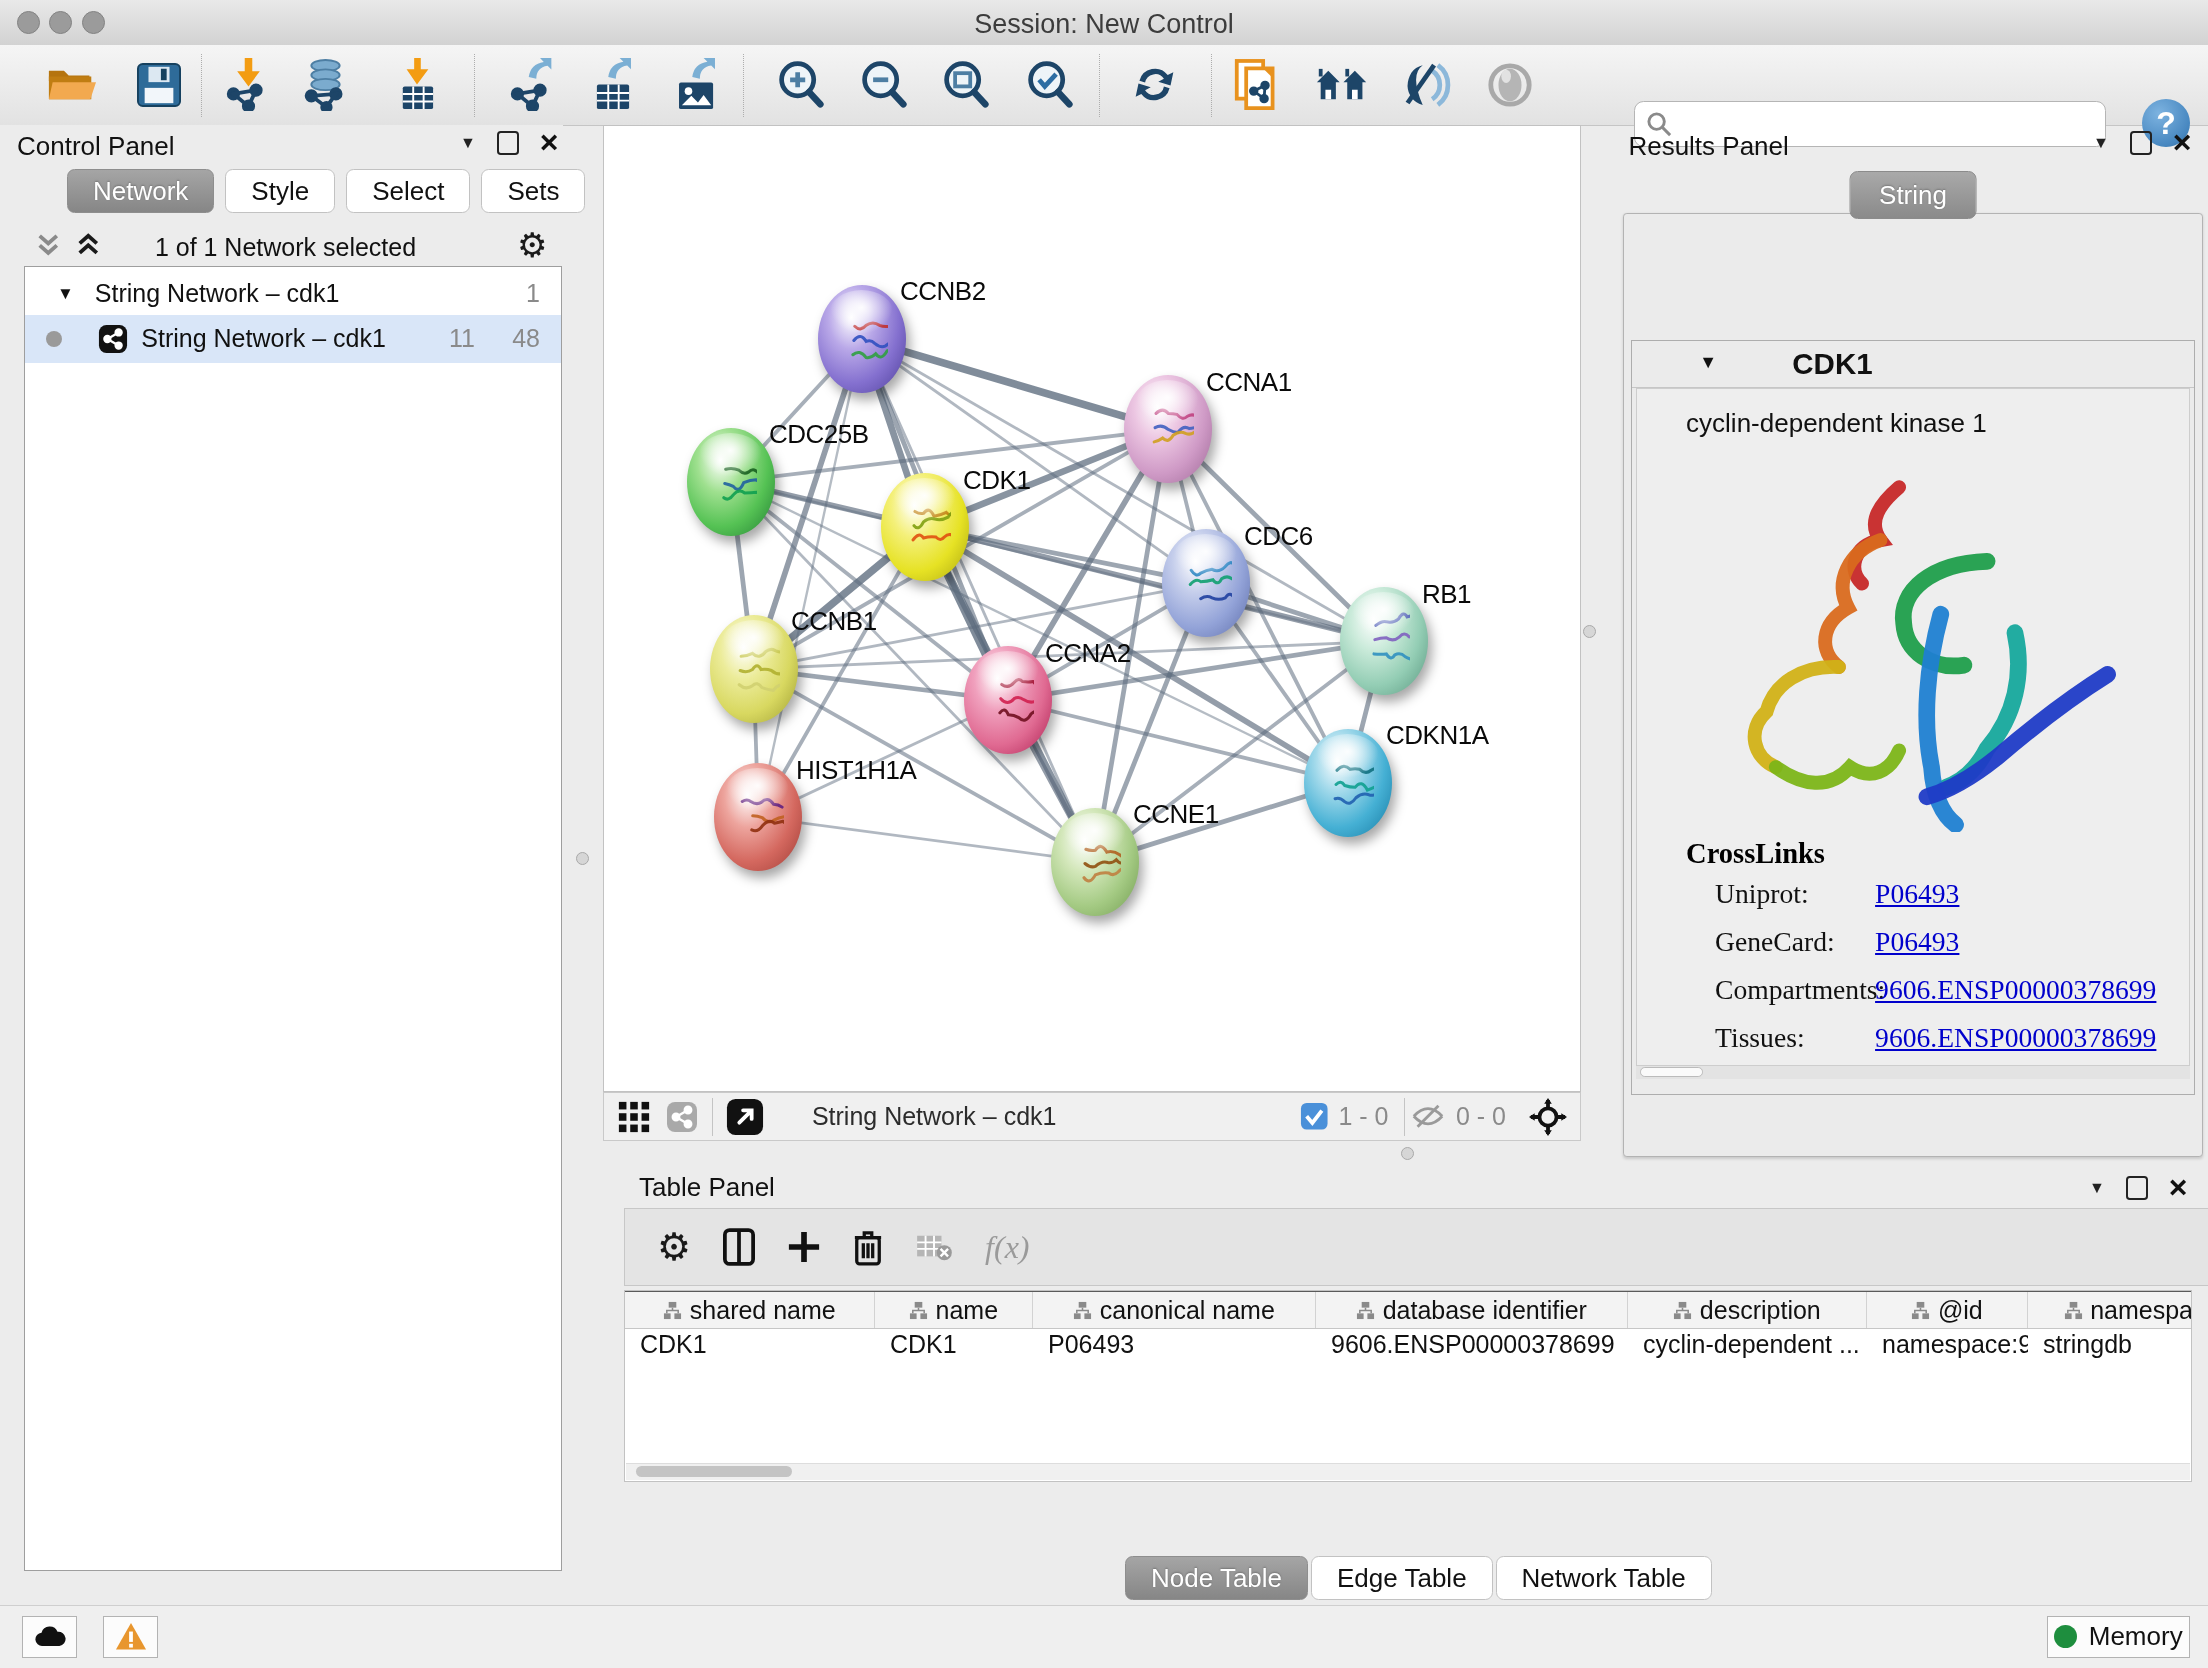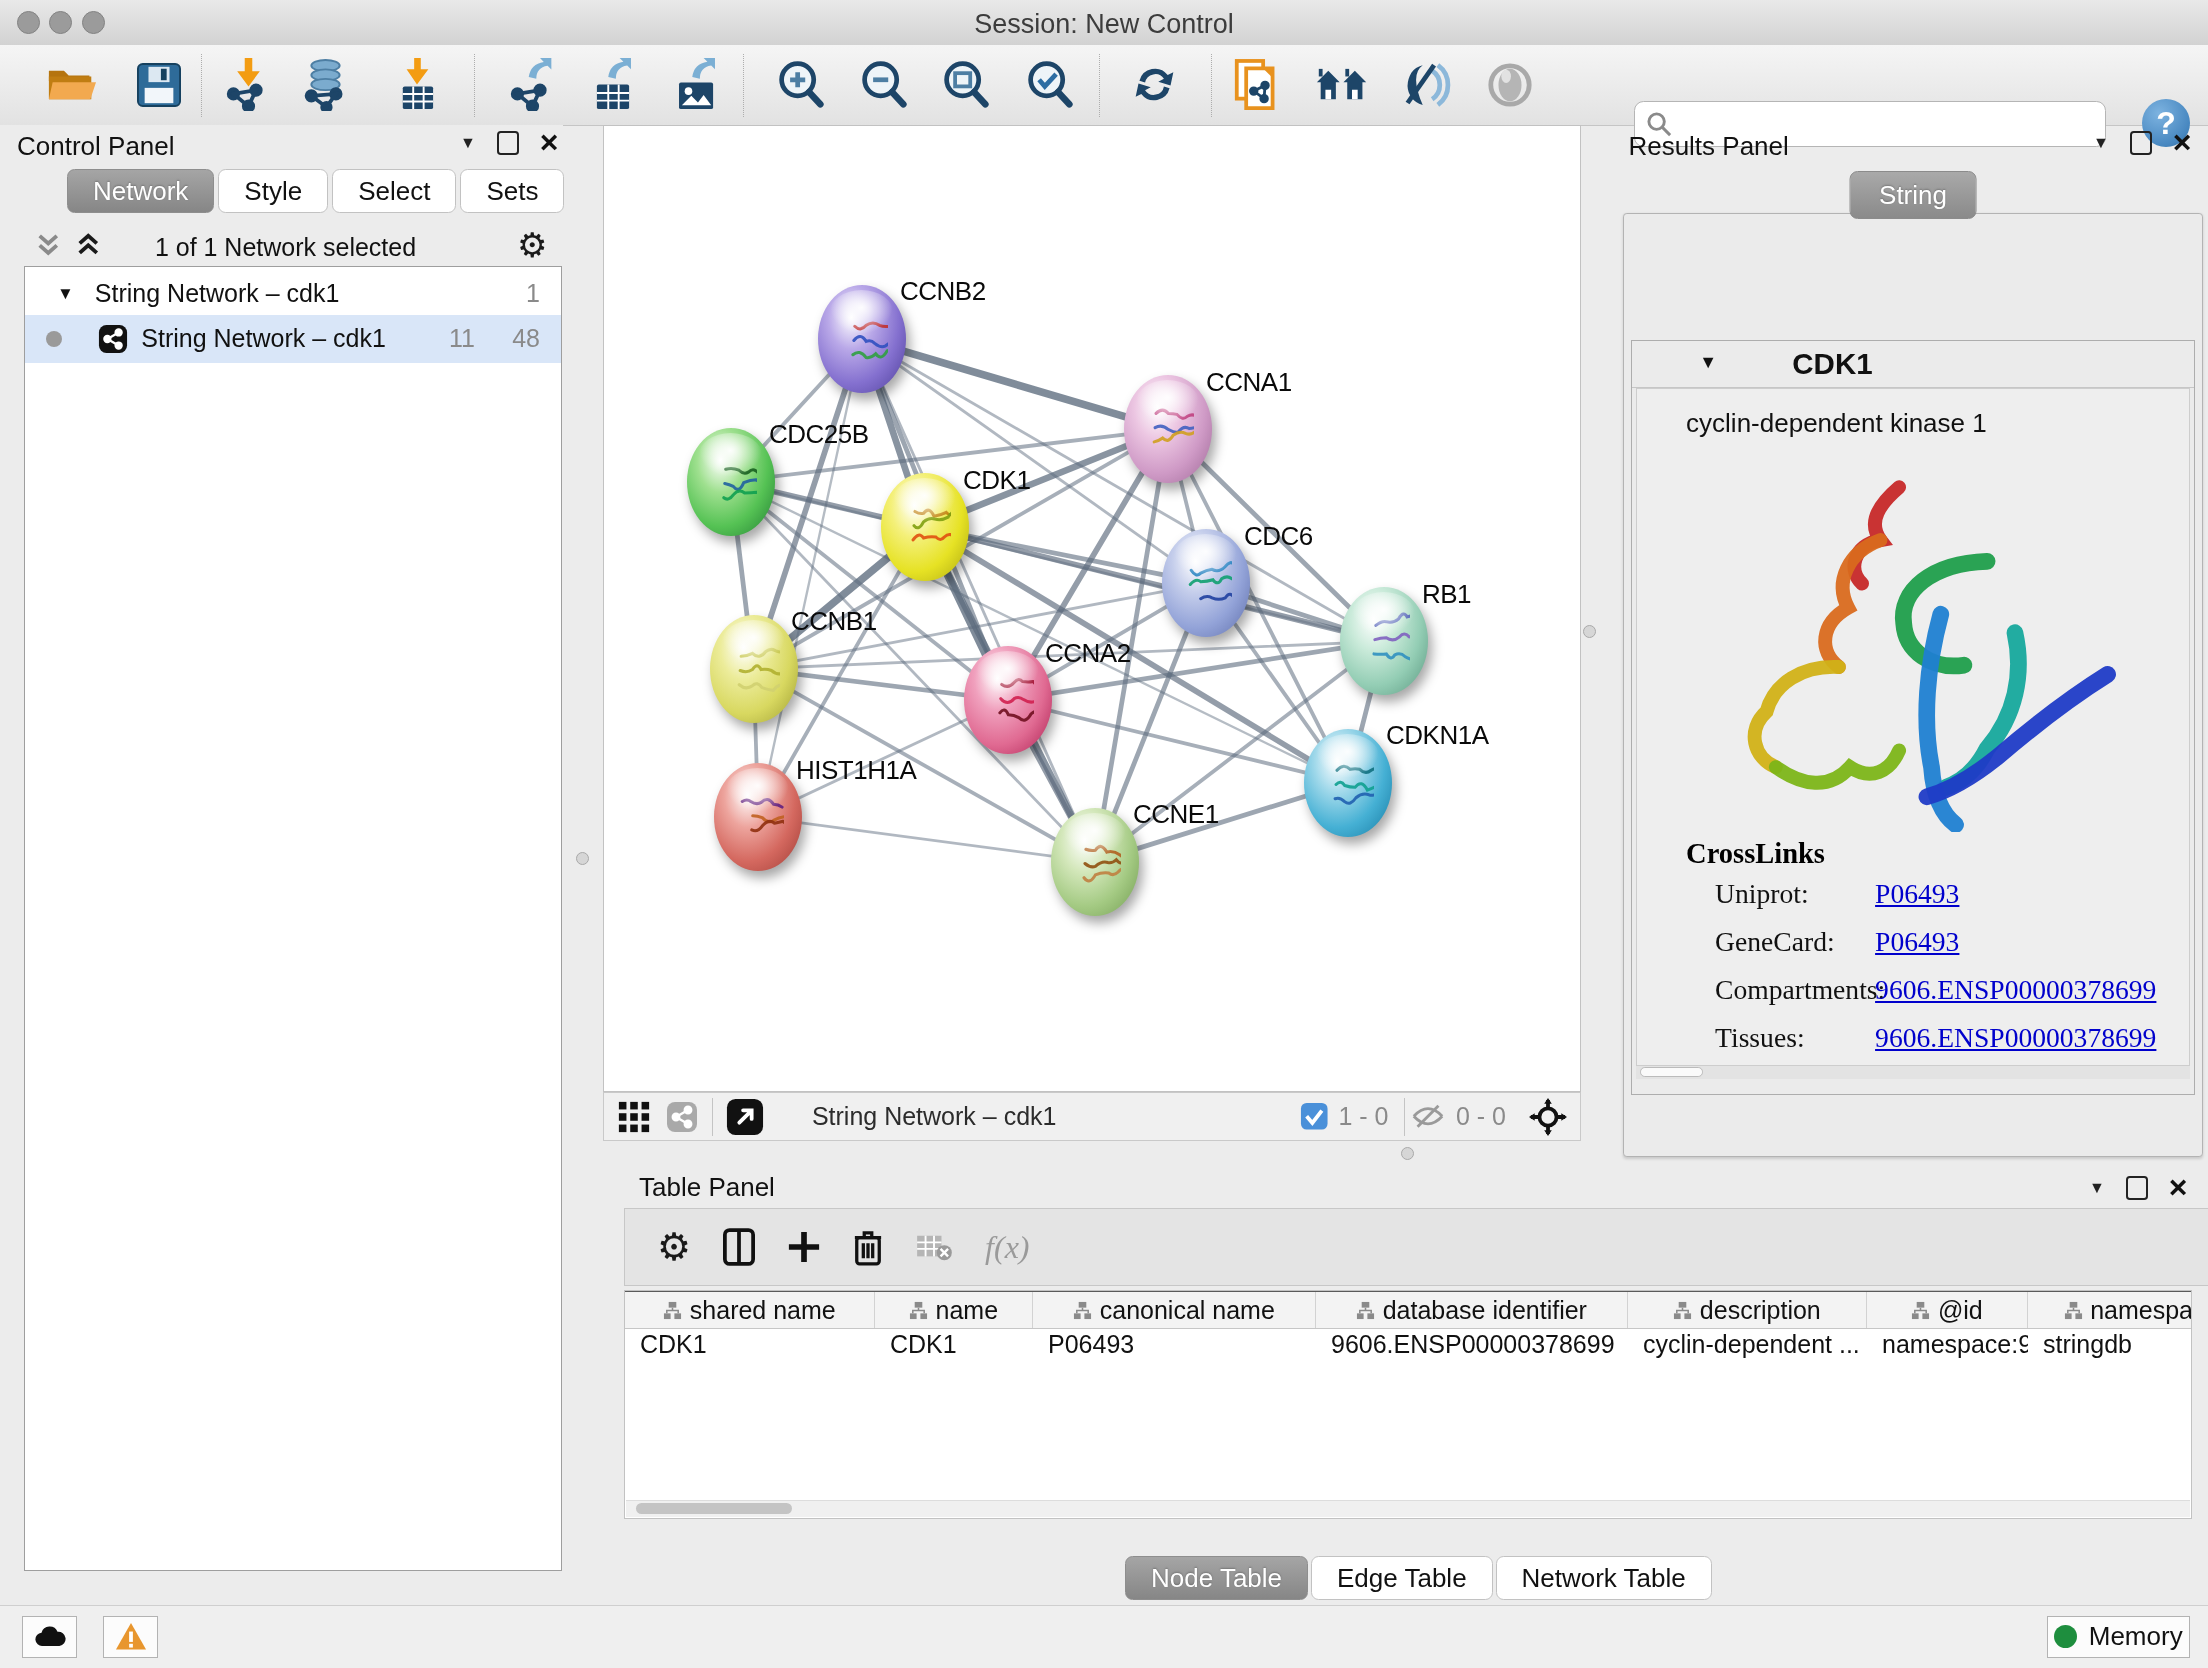--- a/index.html
+++ b/index.html
@@ -19,21 +19,21 @@
   
   .panel-title{font-size:26px;color:#111;}
   .ph-icons{position:absolute;top:5.7px;display:flex;align-items:center;gap:21px;}
   .tri{font-size:16px;color:#222;}
   .sq-icon{width:18px;height:20px;border:2.9px solid #222;border-radius:3.8px;}
   .x-icon{font-size:32px;font-weight:bold;color:#111;line-height:19px;}
   .tab{height:44px;border:1px solid #c2c2c2;background:#fff;border-radius:7.6px;display:flex;align-items:center;justify-content:center;font-size:26px;padding:0 25px;box-sizing:border-box;}
   .tab.selected{background:linear-gradient(#a5a5a5,#868686);color:#fff;border-color:#8e8e8e;text-shadow:0 -1px 1.9px rgba(0,0,0,.25);}
   
   .control-panel{position:absolute;left:0;top:125px;width:563px;height:1481px;background:#ececec;}
-  .cp-tabs{position:absolute;left:67px;top:44px;display:flex;gap:4px;}
+  .cp-tabs{position:absolute;left:67px;top:44px;display:flex;gap:11px;}
   .cp-toolrow{position:absolute;left:0;top:101px;width:100%;height:40px;}
   .cp-status{position:absolute;left:86px;top:6.7px;width:399px;text-align:center;font-size:25px;color:#111;}
   .gear{font-family:"DejaVu Sans",sans-serif;font-size:34px;color:#1a1a1a;line-height:34px;}
   .netlist{position:absolute;left:24px;top:141px;width:538px;height:1305px;background:#fff;border:1px solid #9e9e9e;box-sizing:border-box;}
   .netrow{position:relative;width:100%;height:42px;display:flex;align-items:center;font-size:25px;}
   .netrow.child{height:48px;background:#d9e6f8;}
   .rownum{position:absolute;font-size:25px;color:#8a8a8a;}
   
   .canvas{position:absolute;left:603px;top:125px;width:978px;height:967px;background:#fff;border:1px solid #c2c2c2;box-sizing:border-box;overflow:hidden;}
   .canvas svg.edges{position:absolute;left:0;top:0;}
@@ -60,21 +60,21 @@
   .cl-head{margin:5.7px 0 7.6px 49px;font-size:28.5px;font-weight:bold;color:#000;}
   .cl-row{position:relative;height:48px;font-size:27.6px;}
   .cl-label{position:absolute;left:78px;color:#111;}
   .cl-link{position:absolute;left:238px;color:#0000cc;text-decoration:underline;}
   .mini-scroll{position:absolute;left:3.8px;right:3.8px;bottom:15px;height:12.4px;background:#e3e3e3;border-top:1px solid #cdcdcd;}
   .mini-thumb{position:absolute;left:3.8px;top:1px;width:63px;height:9.5px;background:#fafafa;border:1px solid #bbb;border-radius:4.8px;box-sizing:border-box;}
   
   .table-panel{position:absolute;left:624px;top:1166px;width:1585px;height:438px;}
   .tp-tools{position:absolute;left:0;top:42px;right:0;height:78px;background:#e4e4e4;border:1px solid #c7c7c7;box-sizing:border-box;display:flex;align-items:center;gap:32px;padding-left:32px;}
   .fx{font-family:"Liberation Serif",serif;font-style:italic;font-size:32px;color:#9a9a9a;}
-  .grid-table{position:absolute;left:0;top:124px;right:17px;height:229px;background:#fff;border:1px solid #c2c2c2;box-sizing:border-box;overflow:hidden;}
+  .grid-table{position:absolute;left:0;top:124px;right:17px;height:192px;background:#fff;border:1px solid #c2c2c2;box-sizing:border-box;overflow:hidden;}
   .thead{position:absolute;left:0;top:0;height:36px;width:2283px;background:#f3f3f3;border-top:1.9px solid #5a5a5a;border-bottom:1px solid #c6c6c6;display:flex;}
   .th{display:flex;align-items:center;justify-content:center;gap:7.6px;font-size:25px;color:#111;border-right:1px solid #d2d2d2;box-sizing:border-box;height:100%;}
   .trow{position:absolute;left:0;top:39px;height:34px;width:2283px;display:flex;}
   .td{font-size:25px;color:#111;padding-left:15px;box-sizing:border-box;white-space:nowrap;overflow:hidden;}
   .hscroll{position:absolute;left:1px;bottom:1px;right:1px;height:16px;background:#f0f0f0;border-top:1px solid #ddd;}
   .hthumb{position:absolute;left:9.5px;top:1.9px;width:156px;height:11.4px;background:#c4c4c4;border-radius:5.7px;}
   .tp-tabs{position:absolute;left:501px;bottom:3.8px;display:flex;gap:2.9px;}
   
   .statusbar{position:absolute;left:0;top:1605px;width:100%;height:63px;background:#efefef;border-top:1px solid #cfcfcf;}
   .sb-btn{position:absolute;top:9.5px;height:42px;background:#fcfcfc;border:1.9px solid #b3b3b3;display:flex;align-items:center;justify-content:center;box-sizing:border-box;}

